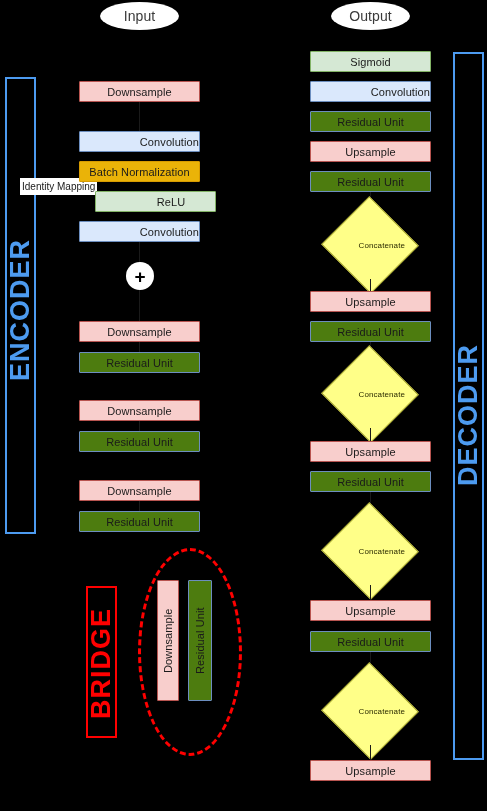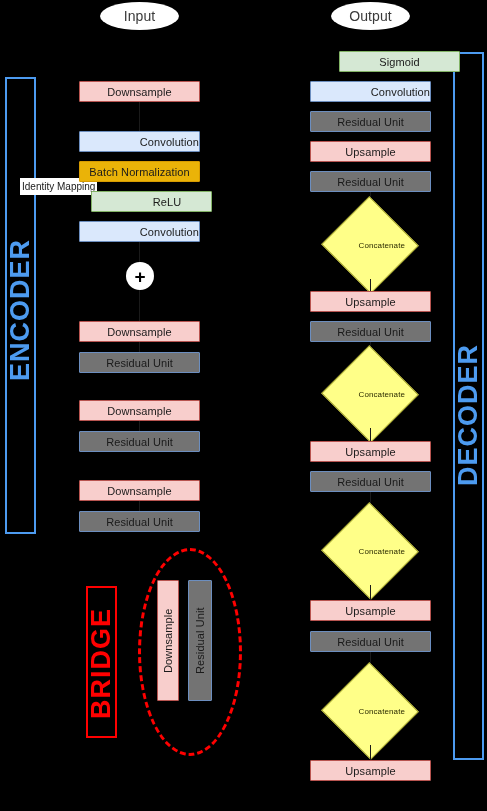--- a/index.html
+++ b/index.html
@@ -17,22 +17,22 @@
     display:flex;align-items:center;justify-content:center;
     font-size:11px;
     color:#1a1a1a;
     letter-spacing:.1px;
     white-space:nowrap;
   }
   
   .blk{border-width:1px;border-style:solid;border-radius:1px;}
   .t-pink{background:#f8cecc;border-color:#b85450;}
   .t-convblue{background:#dae8fc;border-color:#6c8ebf;justify-content:flex-end;}
-  .t-resblue{background:#737373;border-color:#6c8ebf;justify-content:center;}
-  .t-green{background:#d5e8d4;border-color:#82b366;margin-left:29px;}
+  .t-resblue{background:#4d7c0f;border-color:#6c8ebf;justify-content:center;}
+  .t-green{background:#d5e8d4;border-color:#82b366;}
   .t-orange{background:#eab308;border-color:#d79b00;}
   
   .term{
     background:#ffffff;border-radius:50%;
     color:#3a3a3a;font-size:14px;
   }
   
   .diamond{
     background:transparent;border:none;justify-content:flex-end;
   }
@@ -120,21 +120,21 @@
   <div class="conn line" style="left:139px;top:102px;width:1px;height:29px;"></div>
 
   <div class="node blk t-convblue" style="left:79px;top:131px;width:121px;height:21px;">
     <span>Convolution</span>
   </div>
 
   <div class="node blk t-orange" style="left:79px;top:161px;width:121px;height:21px;">
     <span>Batch Normalization</span>
   </div>
 
-  <div class="node blk t-green" style="left:62px;top:191px;width:121px;height:21px;padding-left:31px;">
+  <div class="node blk t-green" style="left:95px;top:191px;width:121px;height:21px;padding-left:31px;">
     <span>ReLU</span>
   </div>
 
   <div class="node blk t-convblue" style="left:79px;top:221px;width:121px;height:21px;">
     <span>Convolution</span>
   </div>
 
   <div class="conn line" style="left:139px;top:242px;width:1px;height:20px;"></div>
 
   <div class="plus" style="left:126px;top:262px;width:28px;height:28px;">

